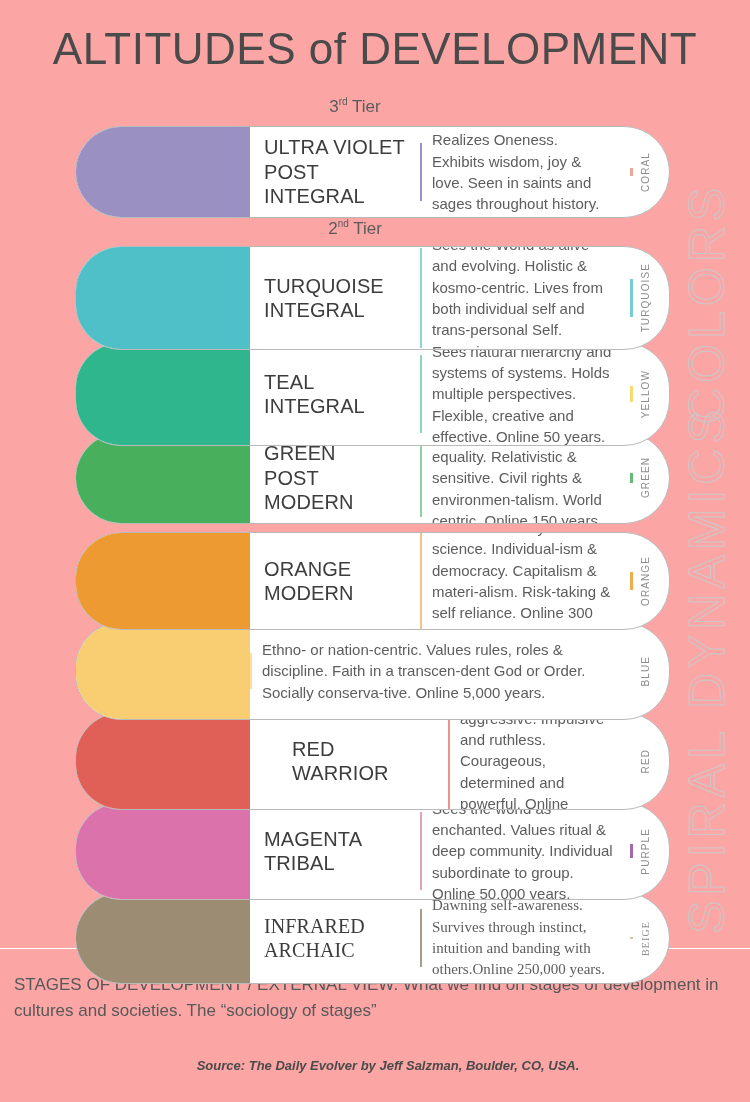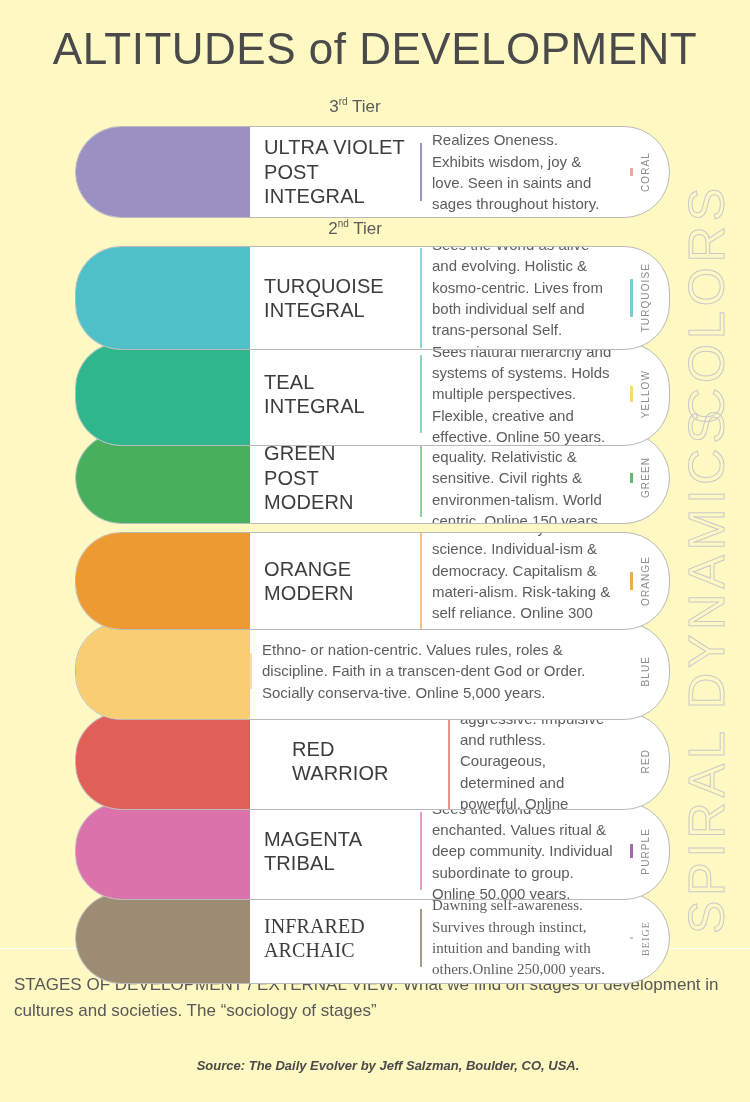--- a/index.html
+++ b/index.html
@@ -3,21 +3,21 @@
 <meta charset="utf-8">
 <style>
   * { box-sizing: border-box; margin: 0; padding: 0; }
   html, body {
     width: 750px;
     height: 1102px;
     background: #ffffff;
     font-family: "Liberation Sans", sans-serif;
     overflow: hidden;
   }
-  .page { position: relative; width: 750px; height: 1102px; background: #fef9c3; }
+  .page { position: relative; width: 750px; height: 1102px; background: #fca5a5; }
 
   
   .title {
     position: absolute;
     top: 24px; left: 0; width: 750px;
     text-align: center;
     font-size: 44px;
     font-weight: 400;
     letter-spacing: 0.5px;
     color: #4a4a4a;

